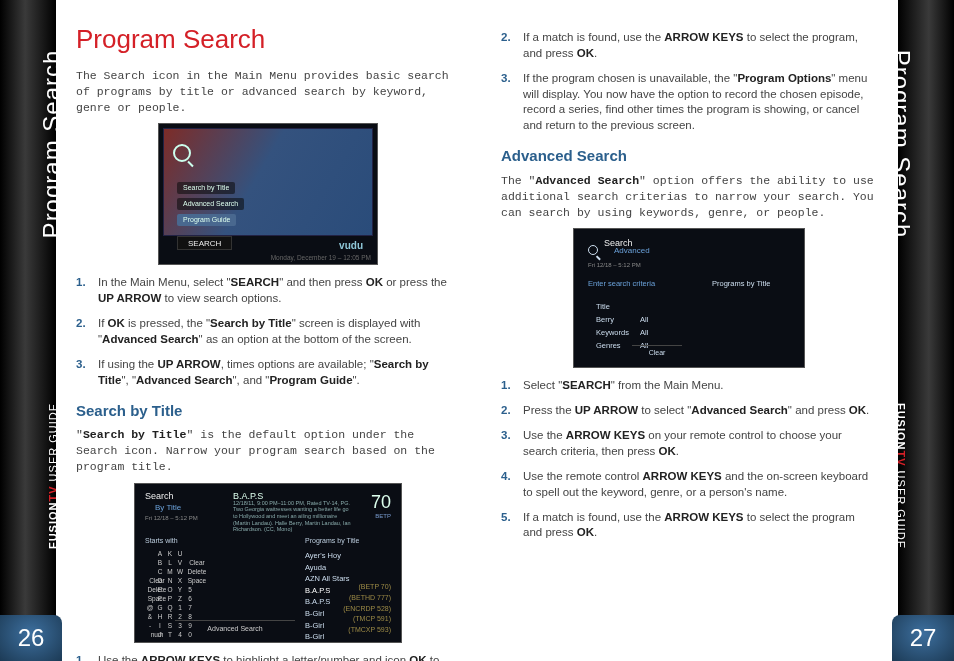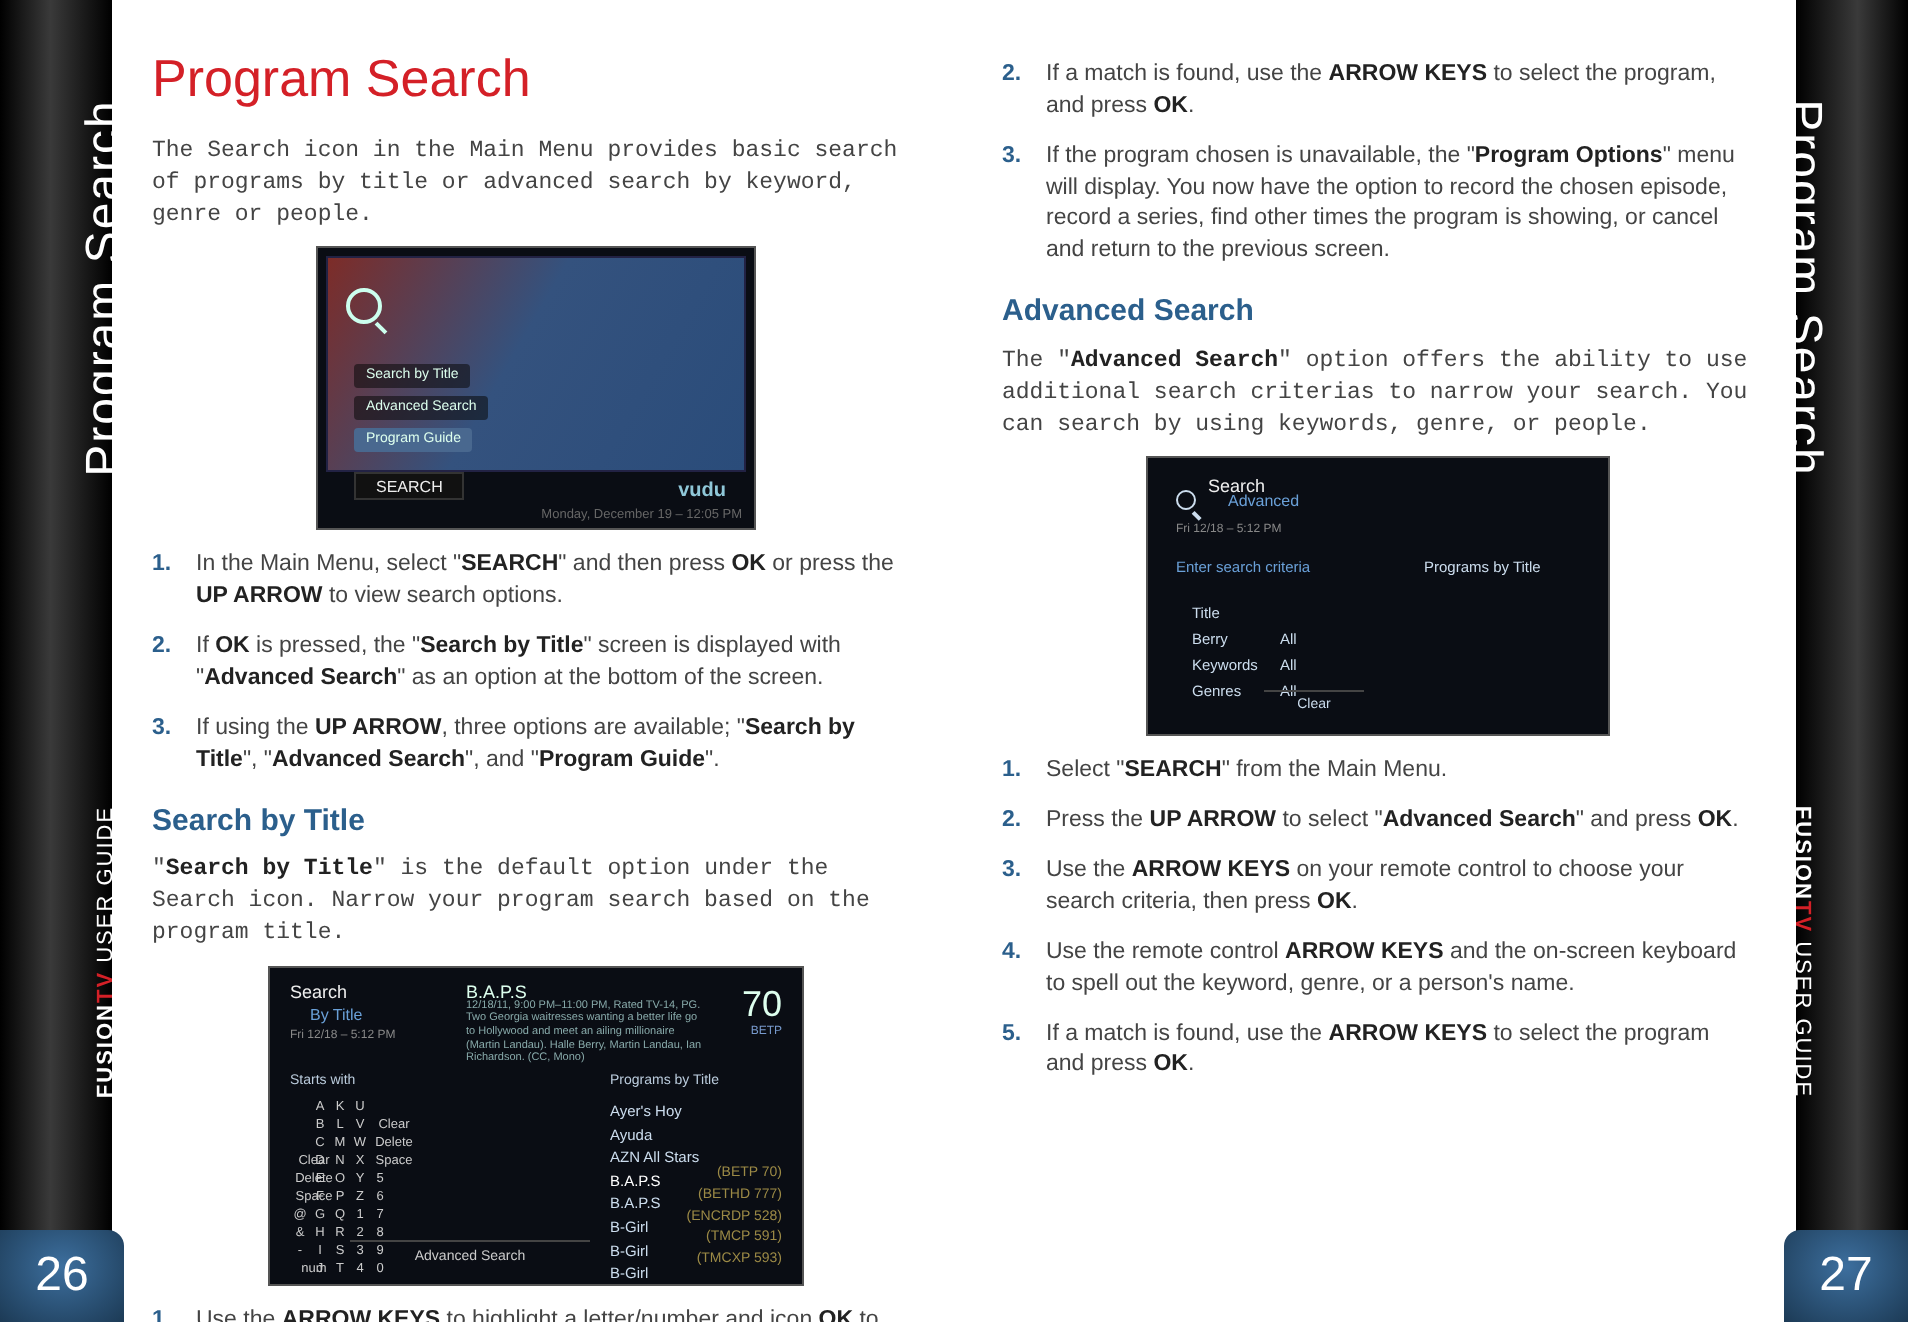--- a/index.html
+++ b/index.html
@@ -113,21 +113,21 @@
     <div class="row r2">Advanced Search</div>
     <div class="row r3">Program Guide</div>
     <div class="btn">SEARCH</div>
     <div class="vudu">vudu</div>
     <div class="cap">Monday, December 19 – 12:05 PM</div>
   </div>
 
   <ol id="steps-a">
         <li><span class="num">1.</span><span>In the Main Menu, select "</span><b>SEARCH</b><span>" and then press </span><b>OK</b><span> or press the </span><b>UP ARROW</b><span> to view search options.</span></li>
         <li><span class="num">2.</span><span>If </span><b>OK</b><span> is pressed, the "</span><b>Search by Title</b><span>" screen is displayed with "</span><b>Advanced Search</b><span>" as an option at the bottom of the screen.</span></li>
-        <li><span class="num">3.</span><span>If using the </span><b>UP ARROW</b><span>, three options are available; "</span><b>Search by Title</b><span>", "</span><b>Advanced Search</b><span>", and "</span><b>Program Guide</b><span>".</span></li>
+        <li><span class="num">3.</span><span>If using the </span><b>UP ARROW</b><span>, times options are available; "</span><b>Search by Title</b><span>", "</span><b>Advanced Search</b><span>", and "</span><b>Program Guide</b><span>".</span></li>
       </ol>
 
   <h2>Search by Title</h2>
   <p>
     <span>"</span><b>Search by Title</b><span>" is the default option under the Search icon. Narrow your program search based on the program title.</span>
   </p>
 
   <div class="shot shot2">
     <div class="hdr">Search</div>
     <div class="hdr2">By Title</div>

